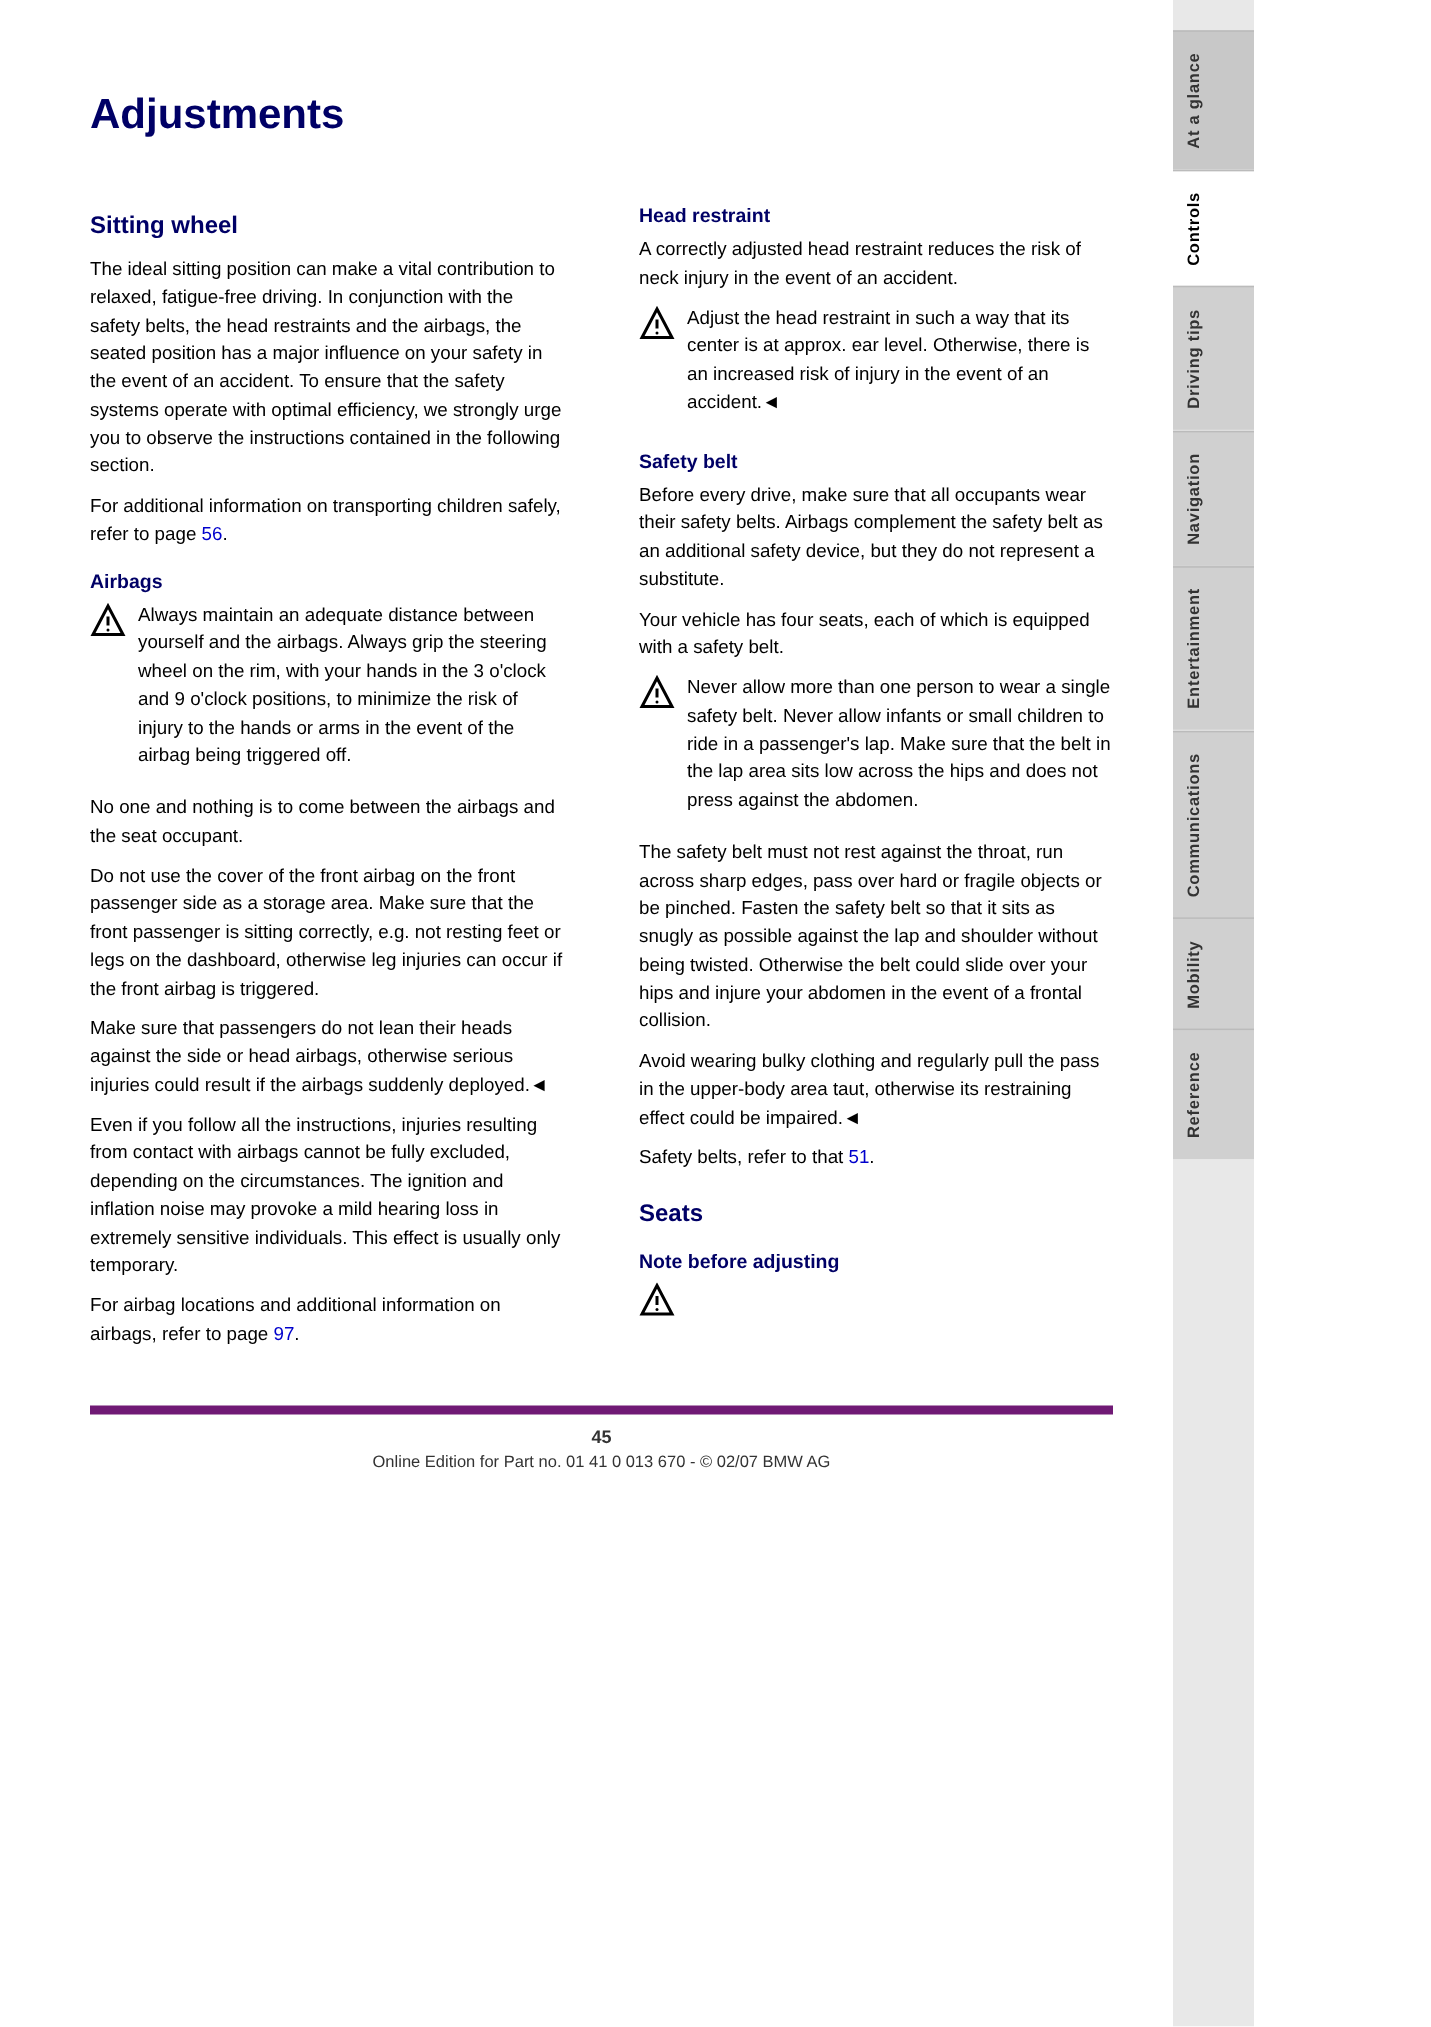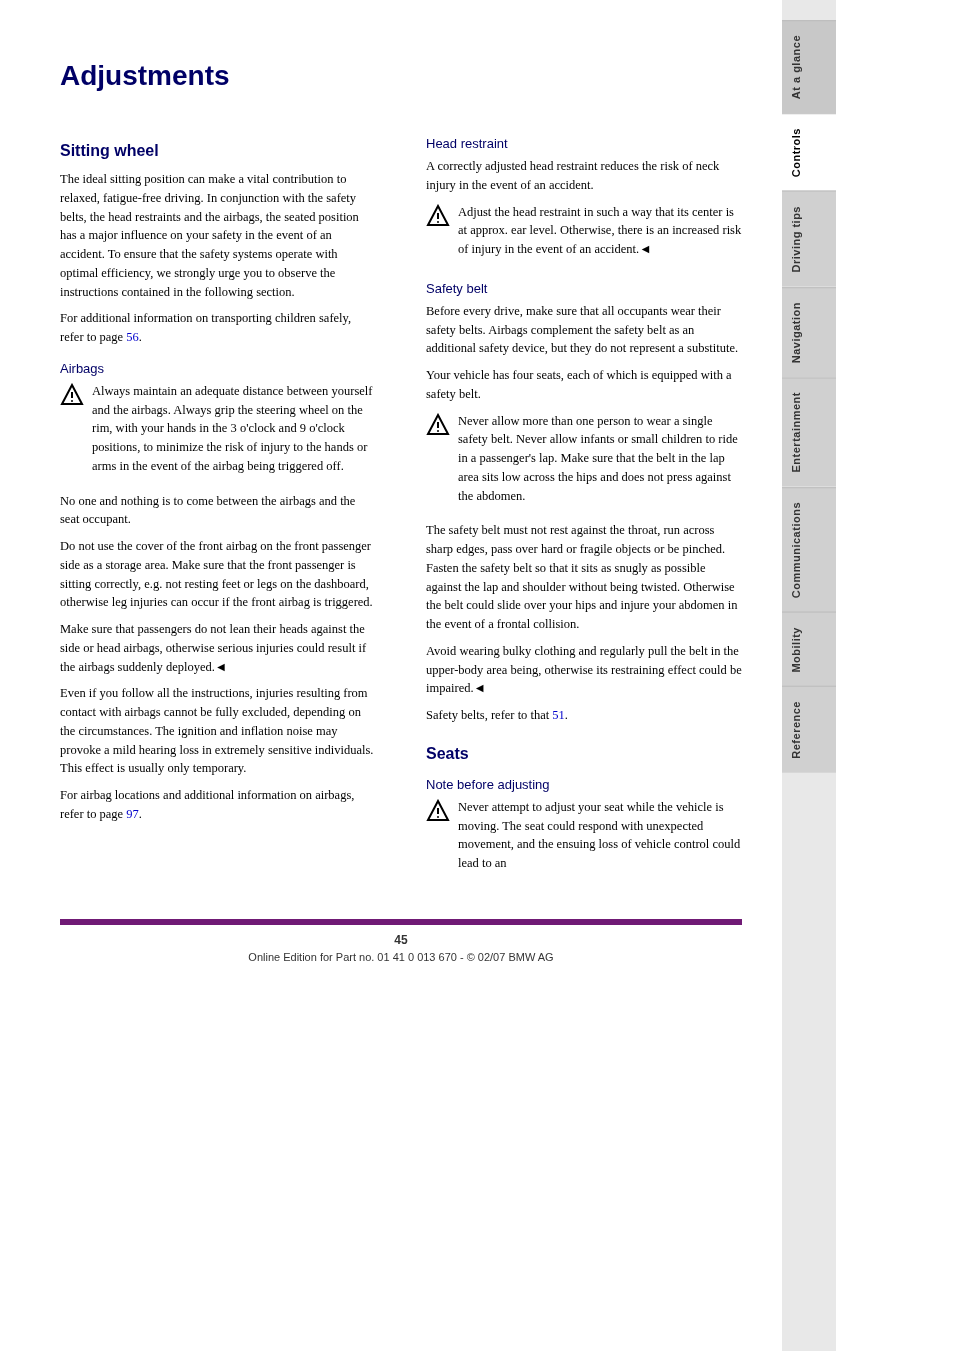--- a/index.html
+++ b/index.html
@@ -72,21 +72,21 @@
     .section-title {
       font-size: 16px;
       font-weight: bold;
       color: #000066;
       margin-bottom: 10px;
       margin-top: 20px;
     }
 
     .subsection-title {
       font-size: 13px;
-      font-weight: normal;
+      font-weight: bold;
       color: #000066;
       margin-bottom: 6px;
       margin-top: 14px;
     }
 
     .two-col {
       display: grid;
       grid-template-columns: 1fr 1fr;
       gap: 0 30px;
     }
@@ -97,21 +97,20 @@
 
     .right-col {
       padding-left: 10px;
     }
 
     p {
       line-height: 1.5;
       margin-bottom: 8px;
       font-size: 12.5px;
       color: #000;
-      font-family: Liberation Serif, serif;
     }
 
     .warning-block {
       display: flex;
       align-items: flex-start;
       gap: 8px;
       margin-bottom: 8px;
     }
 
     .warning-icon {
@@ -221,39 +220,38 @@
             <svg viewBox="0 0 24 24" xmlns="http://www.w3.org/2000/svg">
               <polygon points="12,2 22,21 2,21" fill="none" stroke="#000" stroke-width="2"></polygon>
               <line x1="12" y1="9" x2="12" y2="15" stroke="#000" stroke-width="2"></line>
               <circle cx="12" cy="18" r="1" fill="#000"></circle>
             </svg>
           </div>
           <p class="warning-text">Never allow more than one person to wear a single safety belt. Never allow infants or small children to ride in a passenger's lap. Make sure that the belt in the lap area sits low across the hips and does not press against the abdomen.</p>
         </div>
 
         <p>The safety belt must not rest against the throat, run across sharp edges, pass over hard or fragile objects or be pinched. Fasten the safety belt so that it sits as snugly as possible against the lap and shoulder without being twisted. Otherwise the belt could slide over your hips and injure your abdomen in the event of a frontal collision.</p>
-        <p>Avoid wearing bulky clothing and regularly pull the belt in the upper-body area being, otherwise its restraining effect could be impaired.◄</p>
+        <p>Avoid wearing bulky clothing and regularly pull the pass in the upper-body area taut, otherwise its restraining effect could be impaired.◄</p>
 
         <p>
           <span>Safety belts, refer to that</span> <a class="link-blue">51</a>.
         </p>
 
         <h2 class="section-title">Seats</h2>
 
         <h3 class="subsection-title">Note before adjusting</h3>
 
         <div class="warning-block">
           <div class="warning-icon">
             <svg viewBox="0 0 24 24" xmlns="http://www.w3.org/2000/svg">
               <polygon points="12,2 22,21 2,21" fill="none" stroke="#000" stroke-width="2"></polygon>
               <line x1="12" y1="9" x2="12" y2="15" stroke="#000" stroke-width="2"></line>
               <circle cx="12" cy="18" r="1" fill="#000"></circle>
             </svg>
           </div>
-          <p class="warning-text">Never attempt to adjust your seat while the vehicle is moving. The seat could respond with unexpected movement, and the ensuing loss of vehicle control could lead to an</p>
         </div>
       </div>
     </div>
 
     <div class="page-footer">
       <div class="page-number">45</div>
       <div>Online Edition for Part no. 01 41 0 013 670 - © 02/07 BMW AG</div>
     </div>
 
   </div>

